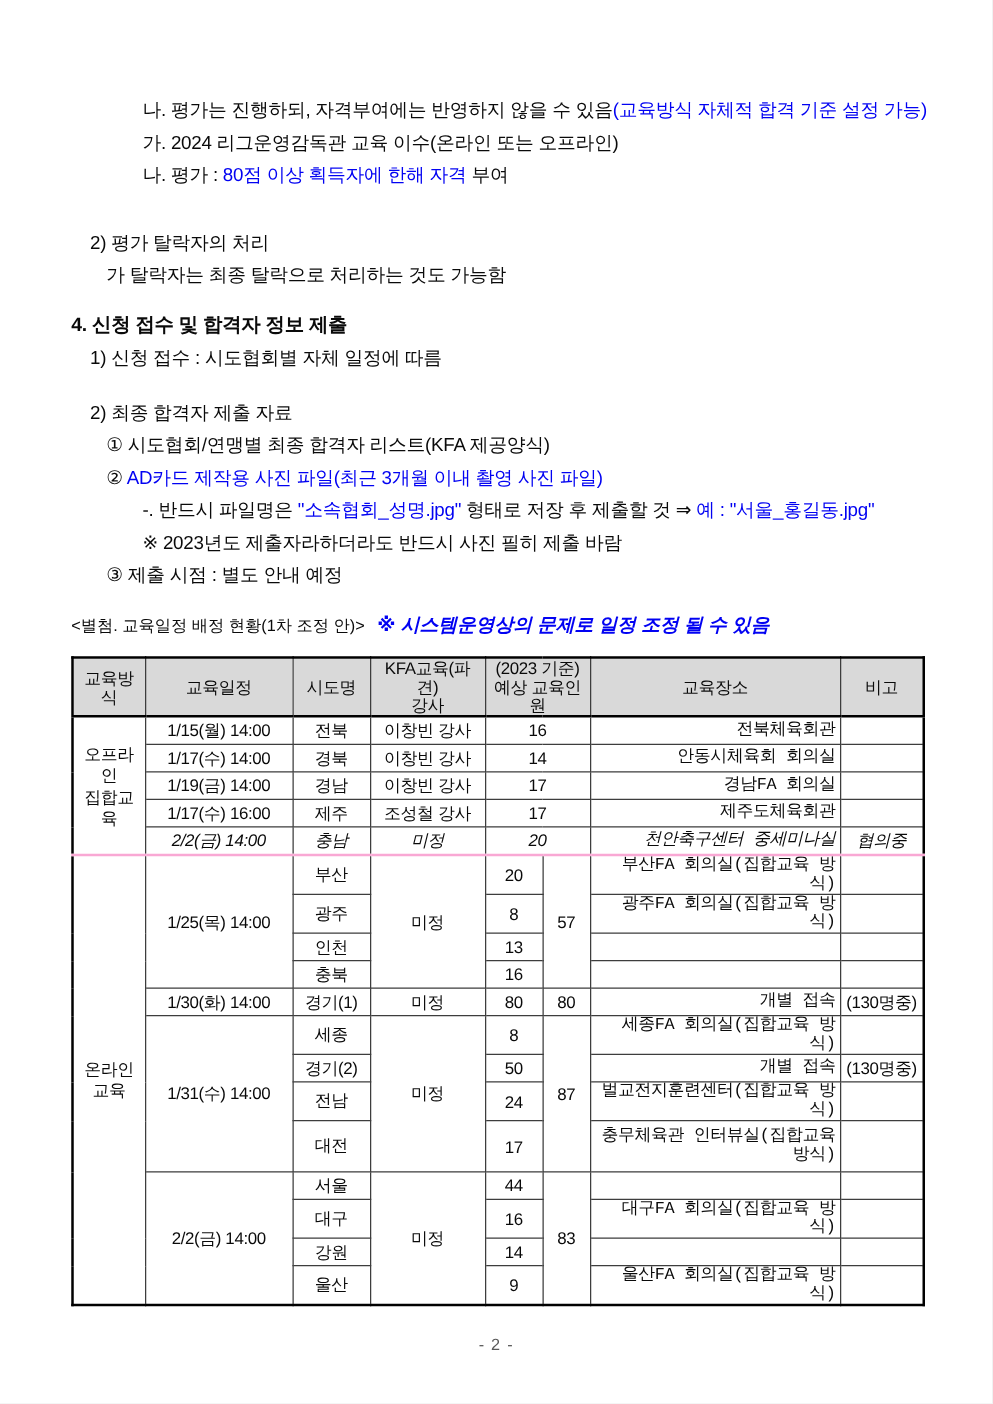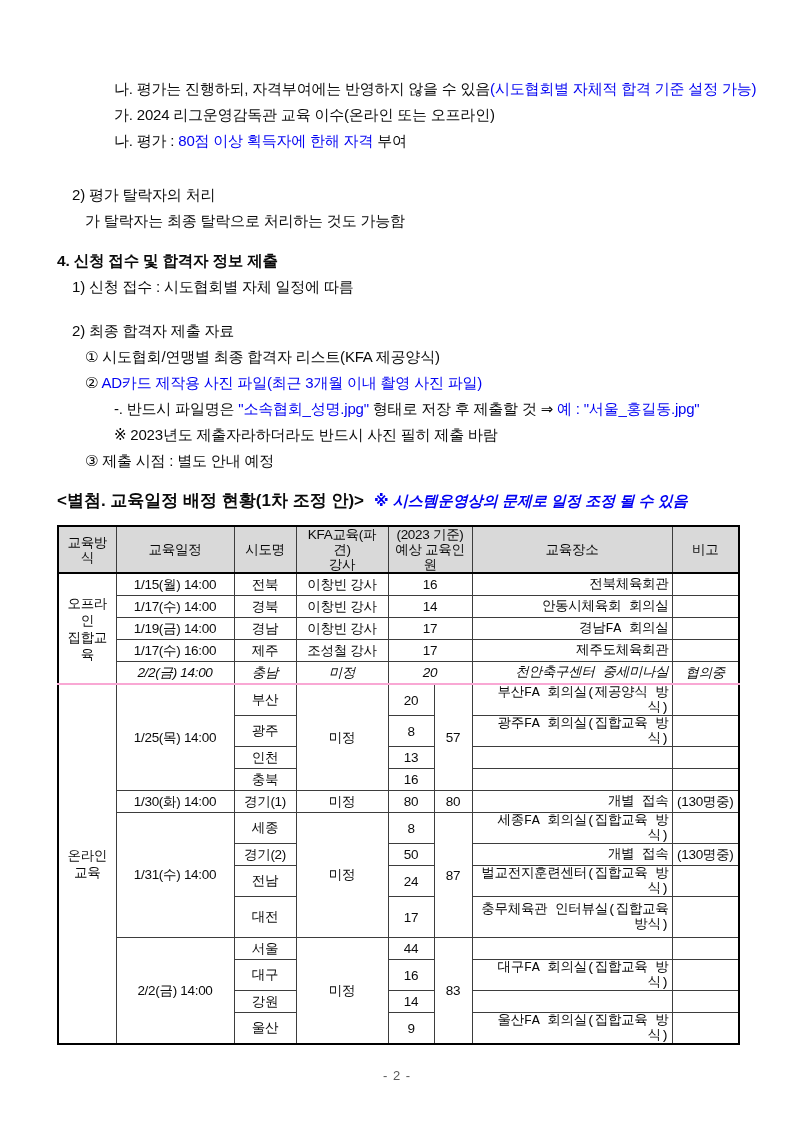--- a/index.html
+++ b/index.html
@@ -7,21 +7,21 @@
         font-family:"Liberation Sans","DejaVu Sans",sans-serif;color:#0a0a0a;overflow:hidden;}
   .content{position:absolute;left:57px;top:76px;width:684px;font-size:15px;}
   .ln{height:26px;line-height:26px;white-space:nowrap;letter-spacing:-0.2px;}
   .i1{padding-left:15px;}   
   .i2{padding-left:28px;}   
   .i3{padding-left:57px;}   
   .gap14{height:14px;} .gap18{height:18px;} .gap28{height:28px;}
   .blue{color:var(--accent_blue,#0202f2);}
   .hd{font-weight:bold;font-size:15.5px;}
   .attach{margin-top:14px;height:26px;line-height:26px;white-space:nowrap;}
-  .attach .t{font-weight:bold;font-size:17px;}
+  .attach .t{font-weight:normal;font-size:13px;}
   .attach .n{font-weight:bold;font-style:italic;color:var(--accent_blue,#0202f2);margin-left:10px;}
   table.sched{border-collapse:collapse;width:681px;margin-top:11px;font-size:13.5px;
               table-layout:fixed;border:2px solid #000;}
   table.sched th,table.sched td{border:1px solid #3d3d3d;padding:0 3px;height:21px;
               text-align:center;overflow:hidden;white-space:nowrap;letter-spacing:-0.3px;}
   table.sched th{background:var(--table_header_bg,#d9d9d9);font-weight:normal;
               white-space:pre-line;line-height:15px;height:34px;border-bottom:2px solid #000;margin-top:42px;}
   table.sched td.pl{text-align:right;padding-left:6px;white-space:normal;line-height:15px;font-family:Liberation Mono, monospace;}
   table.sched td.glabel{white-space:pre-line;line-height:17px;}
   tr.thick>td{border-top:2px solid #f9a8d4;}
@@ -29,21 +29,21 @@
   tr.tall>td{height:40px;}
   .footer{position:absolute;left:0;right:0;top:1068px;text-align:center;
           color:var(--footer_gray,#595959);font-size:13px;letter-spacing:1px;}
 </style>
 </head>
 <body>
 
 <div class="page">
   <div class="content">
 
-    <div class="ln i3"><span>나. 평가는 진행하되, 자격부여에는 반영하지 않을 수 있음</span><span class="blue">(시도협회별 자체적 합격 기준 설정 가능)</span></div>
+    <div class="ln i3"><span>나. 평가는 진행하되, 자격부여에는 반영하지 않을 수 있음</span><span class="blue">(교육방식 자체적 합격 기준 설정 가능)</span></div>
     <div class="ln i3"><span>가. 2024 리그운영감독관 교육 이수(온라인 또는 오프라인)</span></div>
     <div class="ln i3"><span>나. 평가 : </span><span class="blue">80점 이상 획득자에 한해 자격</span><span> 부여</span></div>
 
     <div class="gap28"></div>
 
     <div class="ln i1"><span>2) 평가 탈락자의 처리</span></div>
     <div class="ln i2"><span>가 탈락자는 최종 탈락으로 처리하는 것도 가능함</span></div>
 
     <div class="gap14"></div>
 
@@ -130,21 +130,21 @@
         </tr>
 
         <tr class="thick">
           <td class="glabel" rowspan="13">온라인
 교육</td>
           <td rowspan="4">1/25(목) 14:00</td>
           <td>부산</td>
           <td rowspan="4">미정</td>
           <td>20</td>
           <td rowspan="4">57</td>
-          <td class="pl">부산FA 회의실(제공양식 방식)</td>
+          <td class="pl">부산FA 회의실(집합교육 방식)</td>
           <td></td>
         </tr>
         <tr>
           <td>광주</td>
           <td>8</td>
           <td class="pl">광주FA 회의실(집합교육 방식)</td>
           <td></td>
         </tr>
         <tr>
           <td>인천</td>

